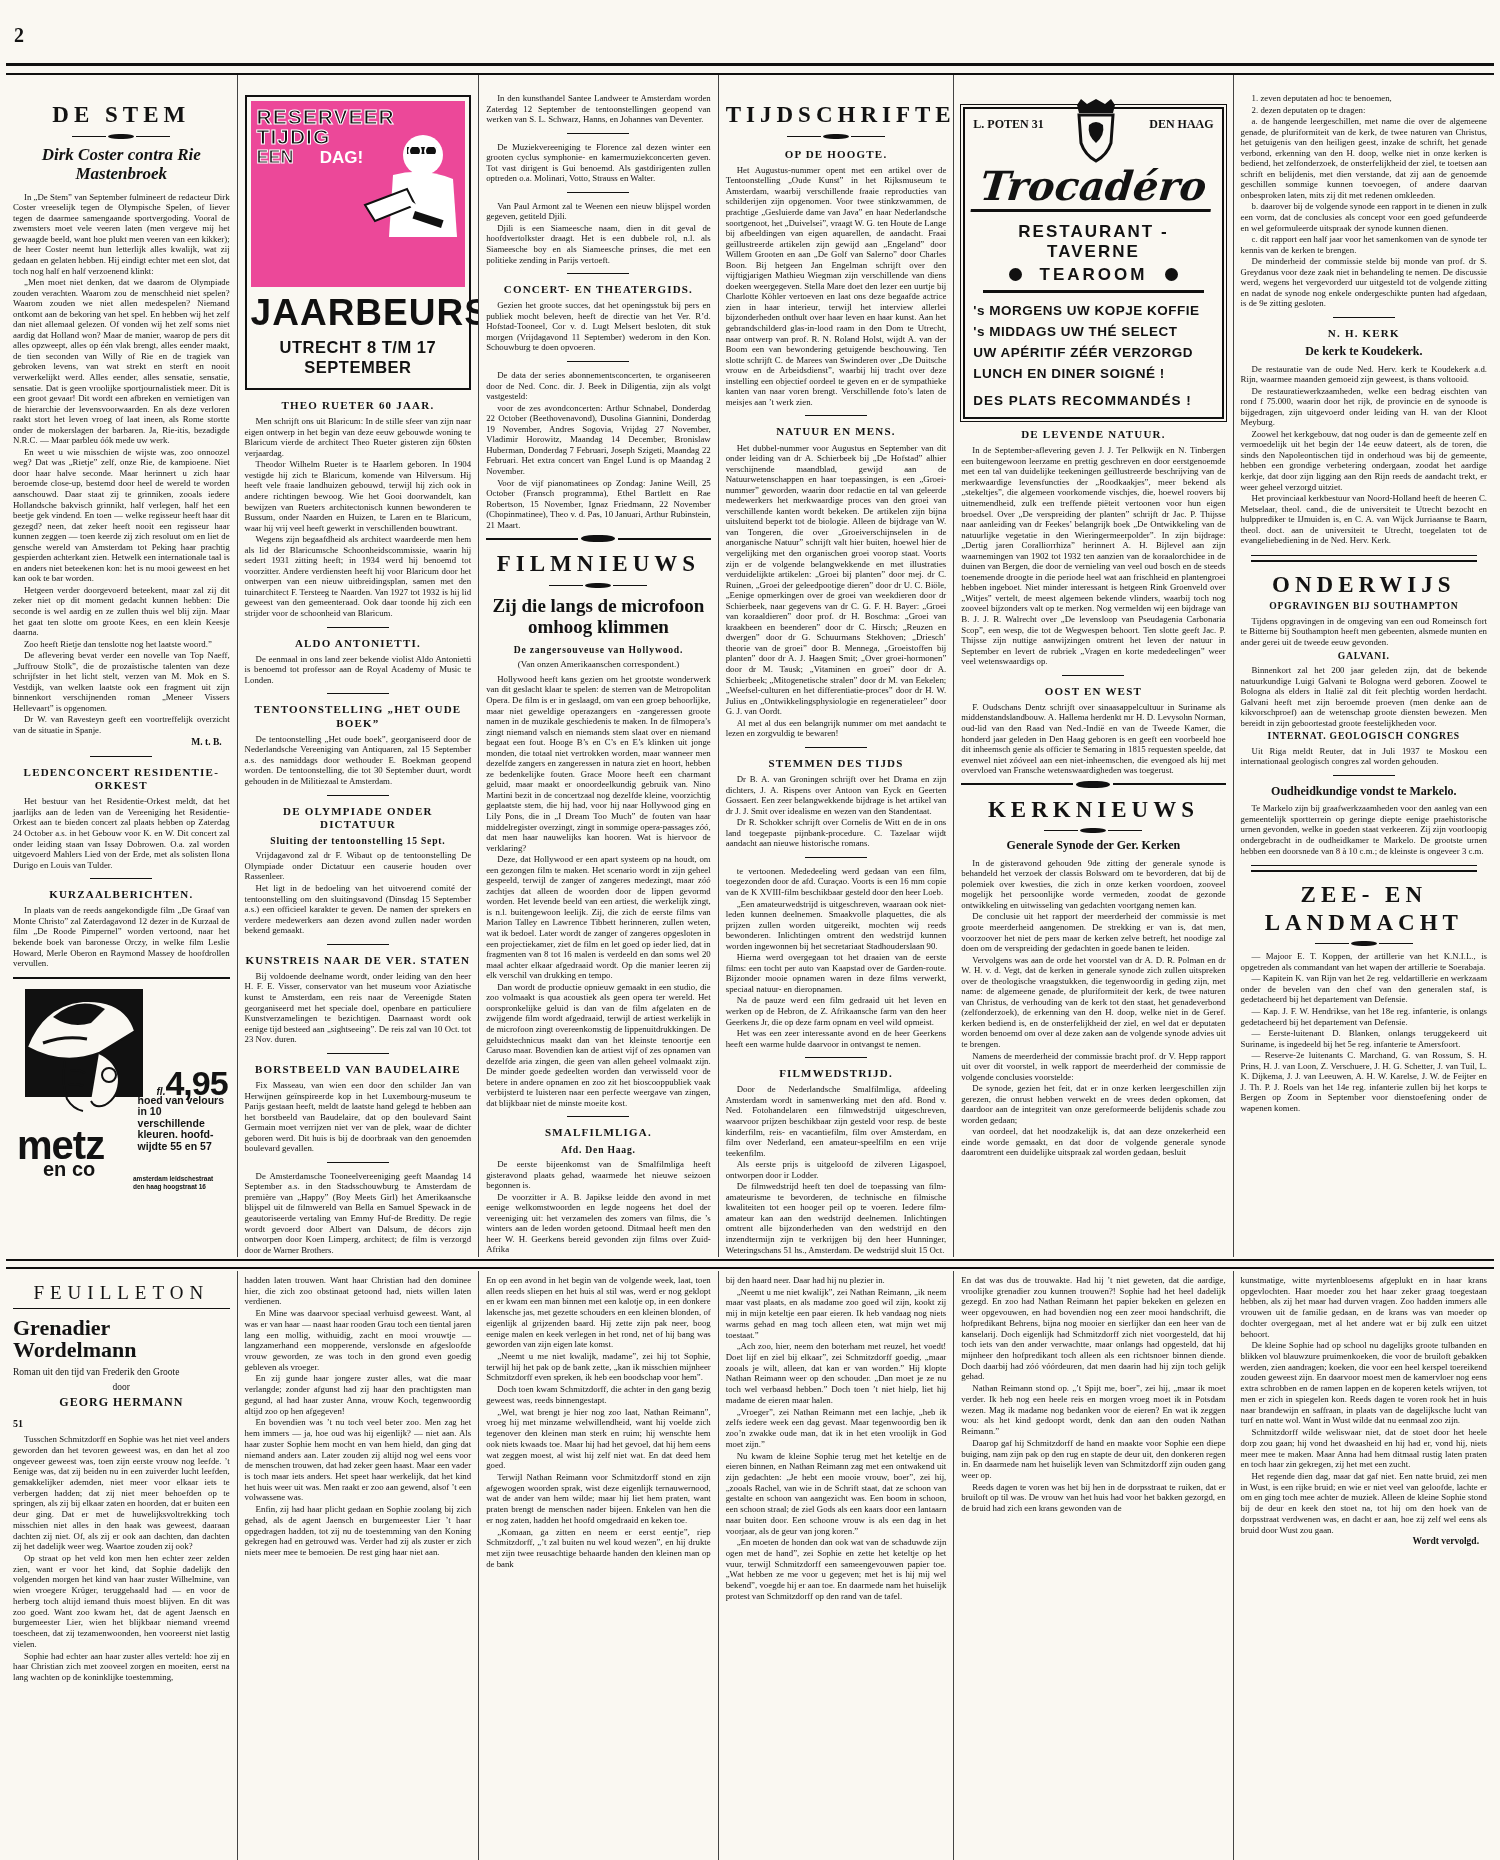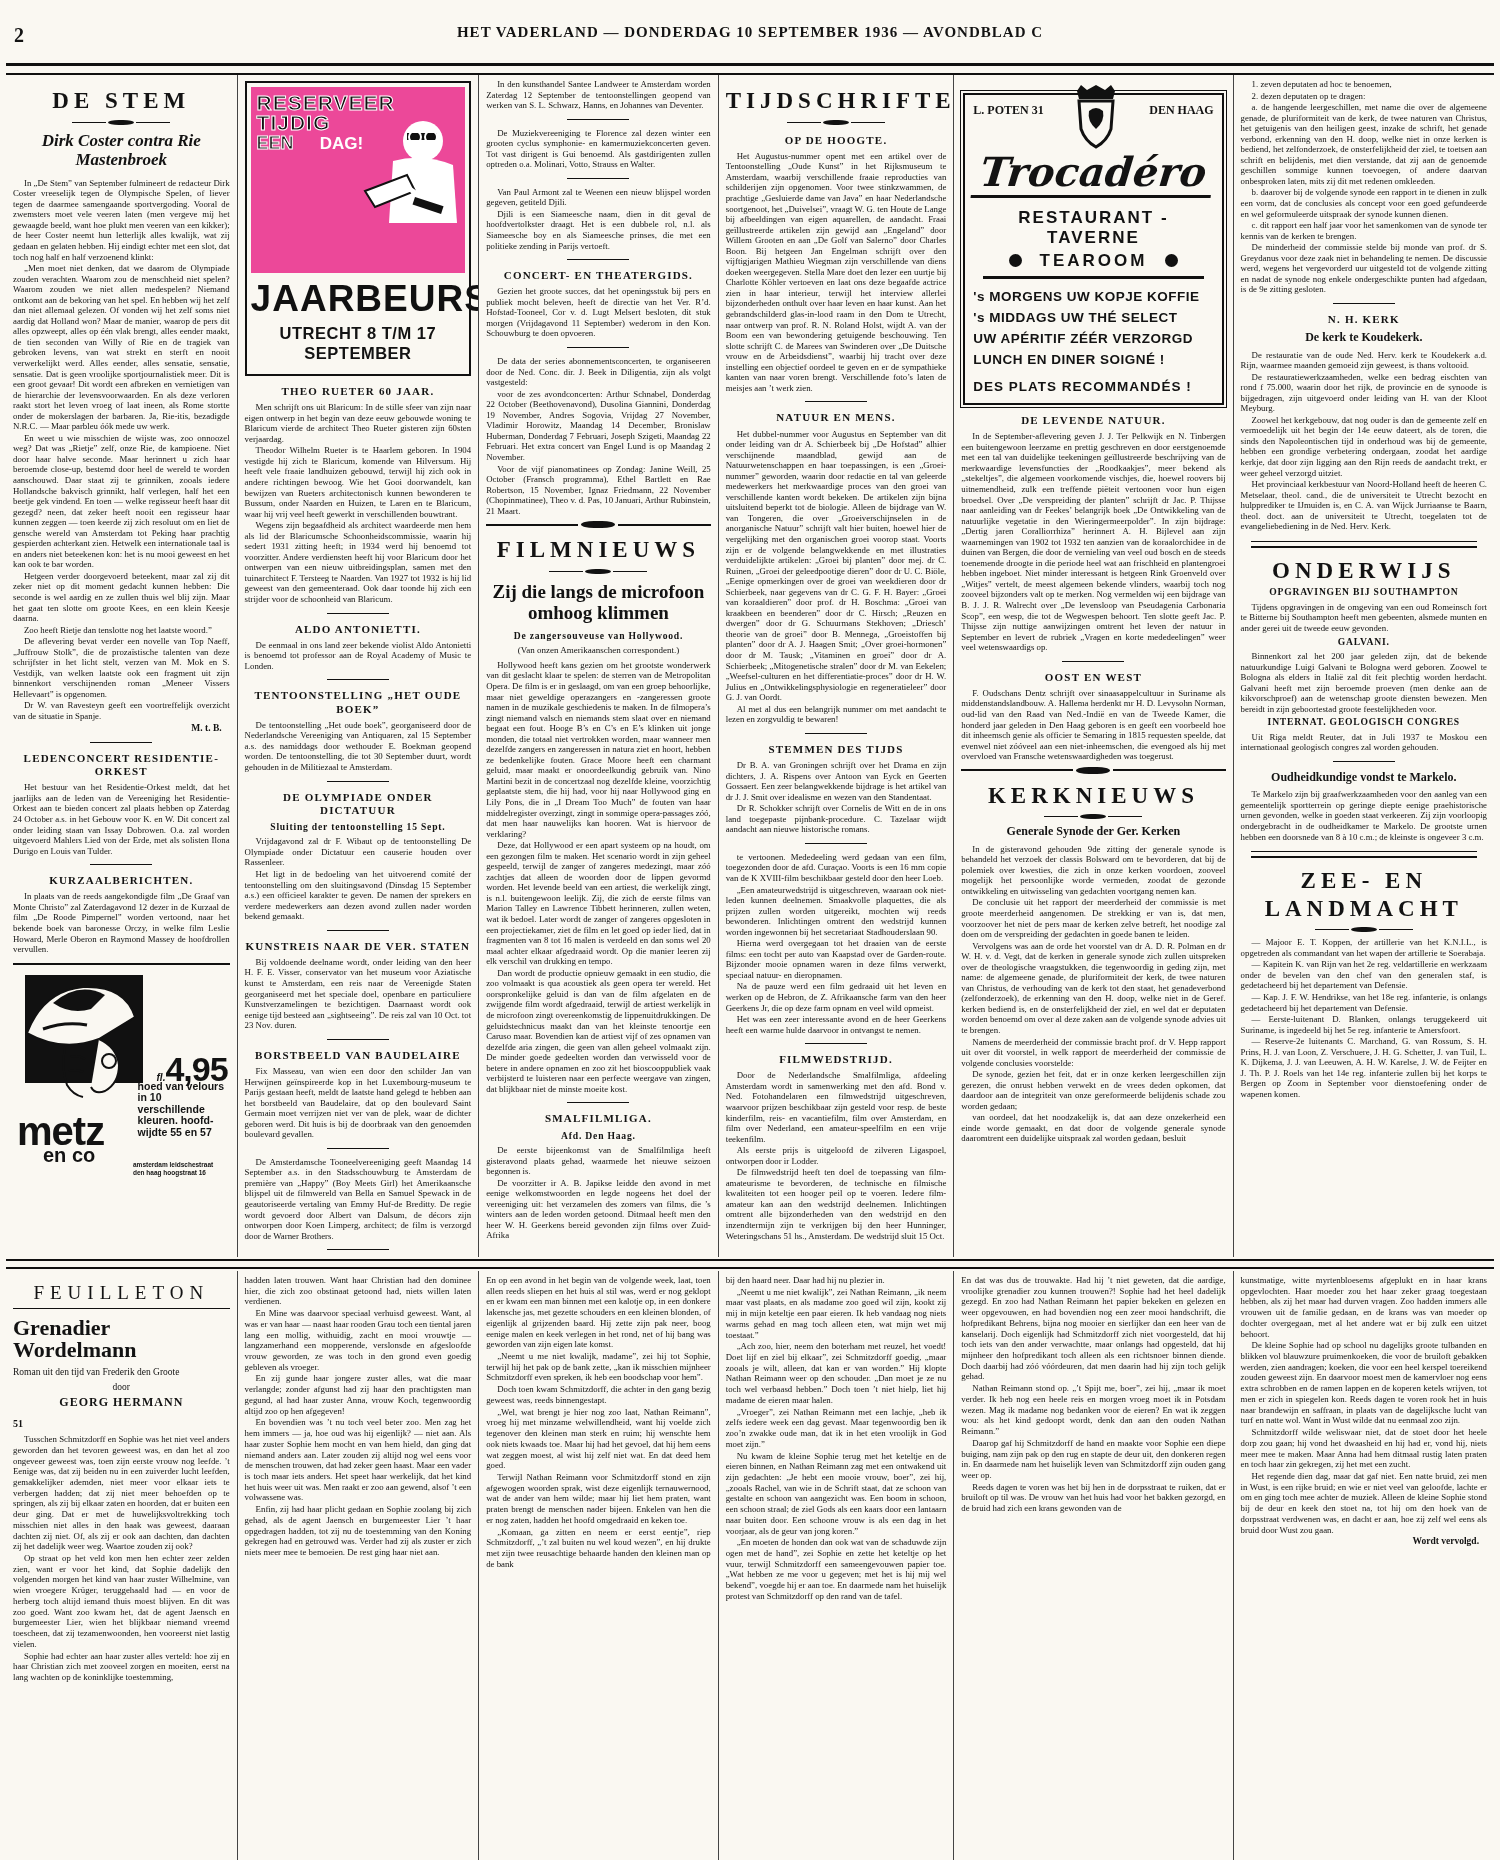--- a/index.html
+++ b/index.html
@@ -5,21 +5,21 @@
   html,body{margin:0;padding:0;background:#d8d4cb;}
   .page{position:relative;width:1500px;height:1860px;margin:0 auto;background:#faf8f2;color:#131313;
         font-family:"Liberation Serif","DejaVu Serif",serif;overflow:hidden;}
   
   .masthead{position:relative;height:46px;padding-top:14px;}
   .pagenum{position:absolute;left:14px;top:24px;font-size:20px;font-weight:bold;}
   .mast-title{text-align:center;font-size:15px;font-weight:bold;letter-spacing:1px;padding-top:10px;}
   .mast-rule{height:7px;border-top:3px solid #111;border-bottom:2px solid #111;margin:3px 6px 0 6px;}
   
   .cols{display:flex;align-items:stretch;padding:0 6px;height:1182px;overflow:hidden;}
-  .col{padding:4px 7px 0 7px;border-right:1px solid #444;overflow:hidden;font-size:8.8px;line-height:1.2;}
+  .col{padding:18px 7px 0 7px;border-right:1px solid #444;overflow:hidden;font-size:8.8px;line-height:1.2;}
   .col:last-child{border-right:none;}
   .c1{width:218px;} .c2{width:228px;} .c3{width:226px;} .c4{width:222px;} .c5{width:266px;} .c6{width:248px;}
   
   .bottom-rule{height:6px;border-top:2px solid #111;border-bottom:2px solid #111;margin:2px 6px;}
   .fcols{display:flex;align-items:stretch;padding:0 6px;height:604px;overflow:hidden;}
   .fcol{padding:4px 7px 0 7px;border-right:1px solid #444;overflow:hidden;font-size:8.8px;line-height:1.22;}
   .fcol:last-child{border-right:none;}
   
   .para{ text-align:justify;text-indent:11px;margin:0 0 1px 0;}
   .nondent{text-indent:0;}
@@ -80,21 +80,20 @@
   .troc-footer{font-family:"Liberation Sans",sans-serif;font-size:13.5px;font-weight:bold;letter-spacing:1px;margin-top:8px;}
   svg{display:block;}
 </style>
 </head>
 <body>
 
 <div class="page">
 
   <div class="masthead">
     <div class="pagenum">2</div>
-    <div class="mast-title">HET VADERLAND  —  DONDERDAG 10 SEPTEMBER 1936  —  AVONDBLAD C</div>
   </div>
   <div class="mast-rule"></div>
 
   <div class="cols">
     <div class="col c1">
         <div class="b-h1">DE STEM</div>
         <div class="b-fl">
           <span class="fl-l"></span>
           <span class="fl-d"></span>
           <span class="fl-l"></span>

